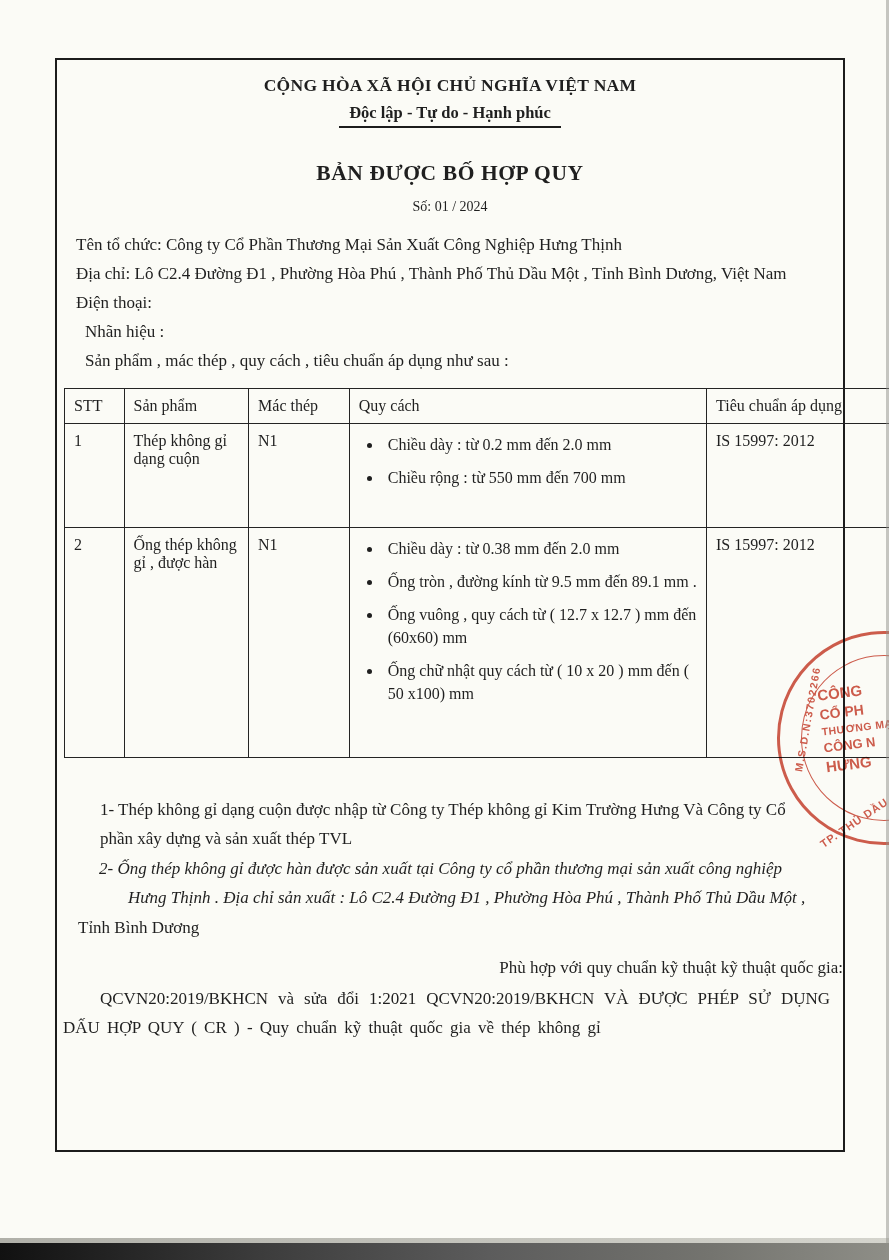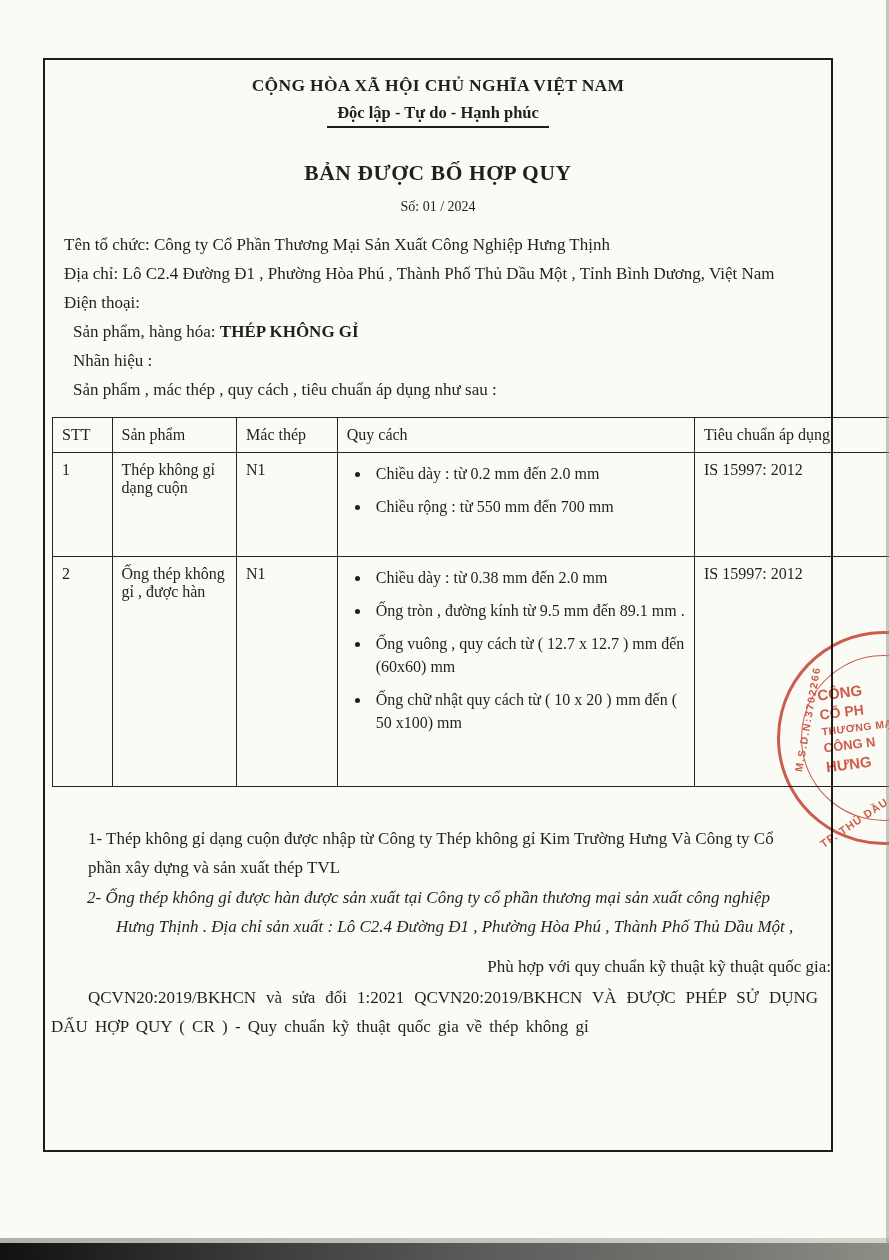--- a/index.html
+++ b/index.html
@@ -3,21 +3,21 @@
 <meta charset="utf-8">
 <style>
   html,body { margin:0; padding:0; }
   body {
     width:889px; height:1260px; position:relative; overflow:hidden;
     background:#fbfbf6;
     font-family:"Liberation Serif","DejaVu Serif",serif;
     color:#1f1f1f;
   }
   .border-box {
-    position:absolute; left:43px; top:58px; width:790px; height:1094px;
+    position:absolute; left:55px; top:58px; width:790px; height:1094px;
     border:2px solid #1c1c1c; box-sizing:border-box; padding-top:15px;
     background:transparent;
   }
   .nat-title { text-align:center; font-weight:bold; font-size:17.5px; letter-spacing:.3px; }
   .motto-wrap { text-align:center; margin-top:7px; }
   .motto { display:inline-block; font-weight:bold; font-size:16.5px;
            border-bottom:2px solid #1c1c1c; padding:0 10px 3px; }
   .doc-title { text-align:center; font-size:21.5px; font-weight:bold; margin:33px 0 0; letter-spacing:.6px; }
   .doc-number { text-align:center; font-size:14px; margin-top:13px; }
 
@@ -83,23 +83,20 @@
   <div class="motto-wrap">
     <span class="motto">Độc lập - Tự do - Hạnh phúc</span>
   </div>
 
   <div class="doc-title">BẢN ĐƯỢC BỐ HỢP QUY</div>
   <div class="doc-number">Số: 01 / 2024</div>
 
   <div class="body-text line-a first-info">Tên tổ chức: Công ty Cổ Phần Thương Mại Sản Xuất Công Nghiệp Hưng Thịnh</div>
   <div class="body-text line-a">Địa chỉ: Lô C2.4 Đường Đ1 , Phường Hòa Phú , Thành Phố Thủ Dầu Một , Tỉnh Bình Dương, Việt Nam</div>
   <div class="body-text line-a">Điện thoại:</div>
-  <div class="body-text line-b">
-    <span>Sản phẩm, hàng hóa: </span><span class="bold">THÉP KHÔNG GỈ</span>
-  </div>
   <div class="body-text line-b">Nhãn hiệu :</div>
   <div class="body-text line-b">Sản phẩm , mác thép , quy cách , tiêu chuẩn áp dụng như sau :</div>
 
   <table class="spec-table">
     <colgroup>
       <col class="col-stt">
         <col class="col-product">
         <col class="col-grade">
         <col class="col-spec">
         <col class="col-std">
@@ -138,20 +135,21 @@
             <li>Ống chữ nhật quy cách từ ( 10 x 20 ) mm đến ( 50 x100) mm</li>
           </ul>
         </td>
         <td>IS 15997: 2012</td>
       </tr>
     </tbody>
   </table>
 
   <div class="body-text note1">1-  Thép không gỉ dạng cuộn được nhập từ Công ty Thép không gỉ Kim Trường Hưng Và Công ty Cổ phần xây dựng và sản xuất thép TVL</div>
   <div class="body-text note2">2-  Ống thép không gỉ được hàn được sản xuất tại Công ty cổ phần thương mại sản xuất công nghiệp Hưng Thịnh . Địa chỉ sản xuất : Lô C2.4 Đường Đ1 , Phường Hòa Phú , Thành Phố Thủ Dầu Một ,</div>
+  <div class="body-text province">Tỉnh Bình Dương</div>
   <div class="body-text conform-intro">Phù hợp với quy chuẩn kỹ thuật kỹ thuật quốc gia:</div>
   <div class="body-text conform-body">QCVN20:2019/BKHCN và sửa đổi 1:2021 QCVN20:2019/BKHCN VÀ ĐƯỢC PHÉP SỬ DỤNG DẤU HỢP QUY ( CR ) -  Quy chuẩn kỹ thuật quốc gia về thép không gỉ</div>
 
 </div>
 
 <div class="stamp">
   <div class="stamp-outer"></div>
   <div class="stamp-inner"></div>
   <div class="arc-left">M.S.D.N:3702266</div>
   <div class="stamp-center">

